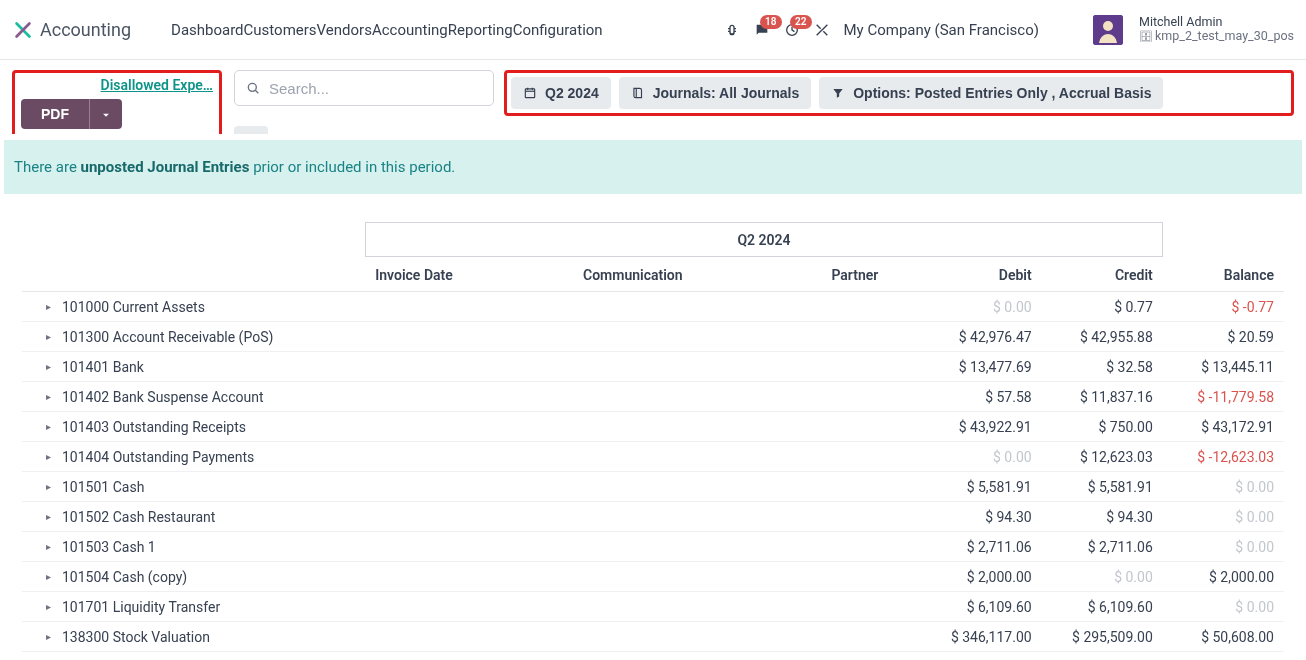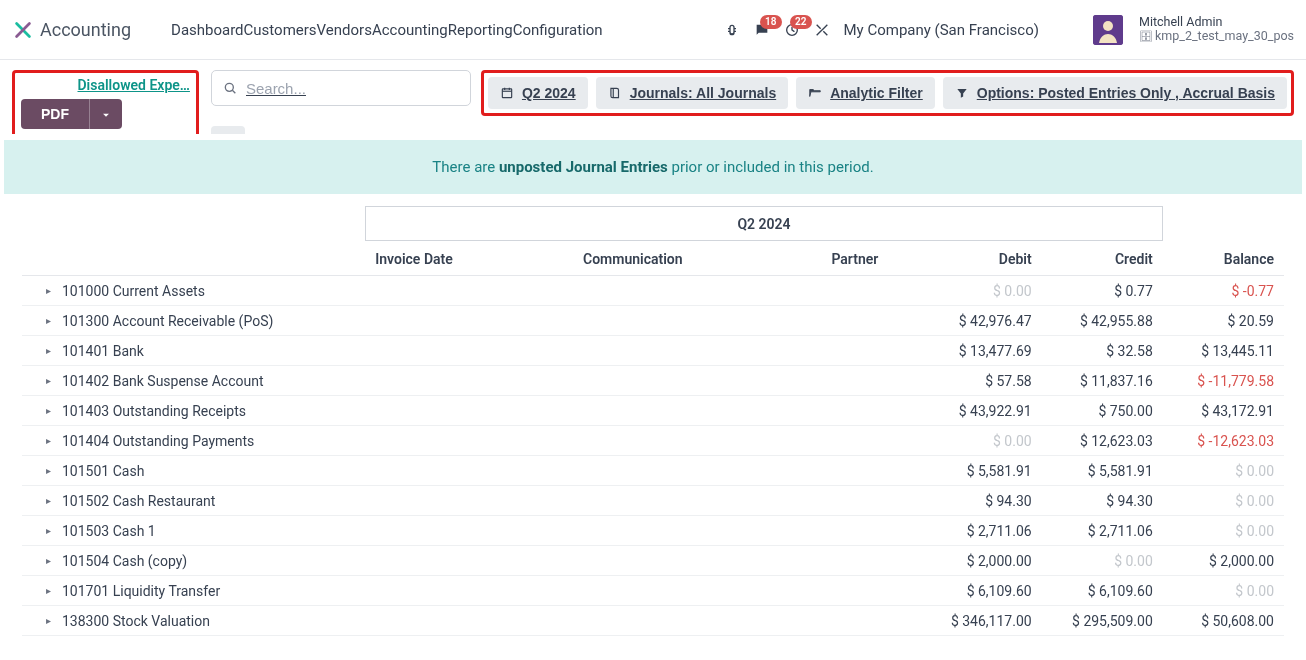--- a/index.html
+++ b/index.html
@@ -146,21 +146,20 @@
     font-size: 15px;
     margin-top: 10px;
     text-align: right;
   }
 
   .cp-center {
     flex: 1;
     display: flex;
     flex-direction: column;
     gap: 10px;
-    text-decoration: underline;
   }
   .search-row {
     display: flex;
     gap: 10px;
     align-items: flex-start;
   }
   .search-input-wrap {
     flex: 0 0 260px;
     display: flex;
     align-items: center;
@@ -224,23 +223,22 @@
     top: 134px;
     left: 0;
     right: 0;
     bottom: 0;
     overflow-y: scroll;
     background: #fff;
   }
   .banner {
     background: #d7f1ef;
     color: #17696a;
-    text-align: center;
     padding: 18px 10px;
-    margin: 6px 4px 12px 4px;
+    margin: 6px 4px 28px 4px;
     font-size: 15px;
   }
   .banner .b1 { color: #1a8385; }
   .banner .b2 { font-weight: 700; color: #17696a; }
 
   
   .report-wrap {
     padding: 0 22px 60px 22px;
   }
   table.report {
@@ -400,26 +398,20 @@
         </button>
         <button class="filter-btn">
           <svg class="ic14" viewBox="0 0 24 24" fill="currentColor">
               <path d="M5 4h10a3 3 0 0 1 3 3v13H8a3 3 0 0 1-3-3V4z" fill="none" stroke="currentColor" stroke-width="2"></path>
               <line x1="9" y1="4" x2="9" y2="20" stroke="currentColor" stroke-width="2"></line>
             </svg>
           <span>Journals: All Journals</span>
         </button>
         <button class="filter-btn">
           <svg class="ic14" viewBox="0 0 24 24" fill="currentColor">
-              <path d="M3 6h6l2 2h10v2H5l-2 8V6z" stroke="currentColor" stroke-width="1.5" fill="currentColor"></path>
-            </svg>
-          <span>Analytic Filter</span>
-        </button>
-        <button class="filter-btn">
-          <svg class="ic14" viewBox="0 0 24 24" fill="currentColor">
               <path d="M4 5h16l-6 8v5l-4 2v-7L4 5z"></path>
             </svg>
           <span>Options: Posted Entries Only , Accrual Basis</span>
         </button>
       </div>
     </div>
     <div>
       <button class="gear-btn">
         <svg class="ic" viewBox="0 0 24 24" fill="none" stroke="currentColor" stroke-width="2">
           <circle cx="12" cy="12" r="3"></circle>

